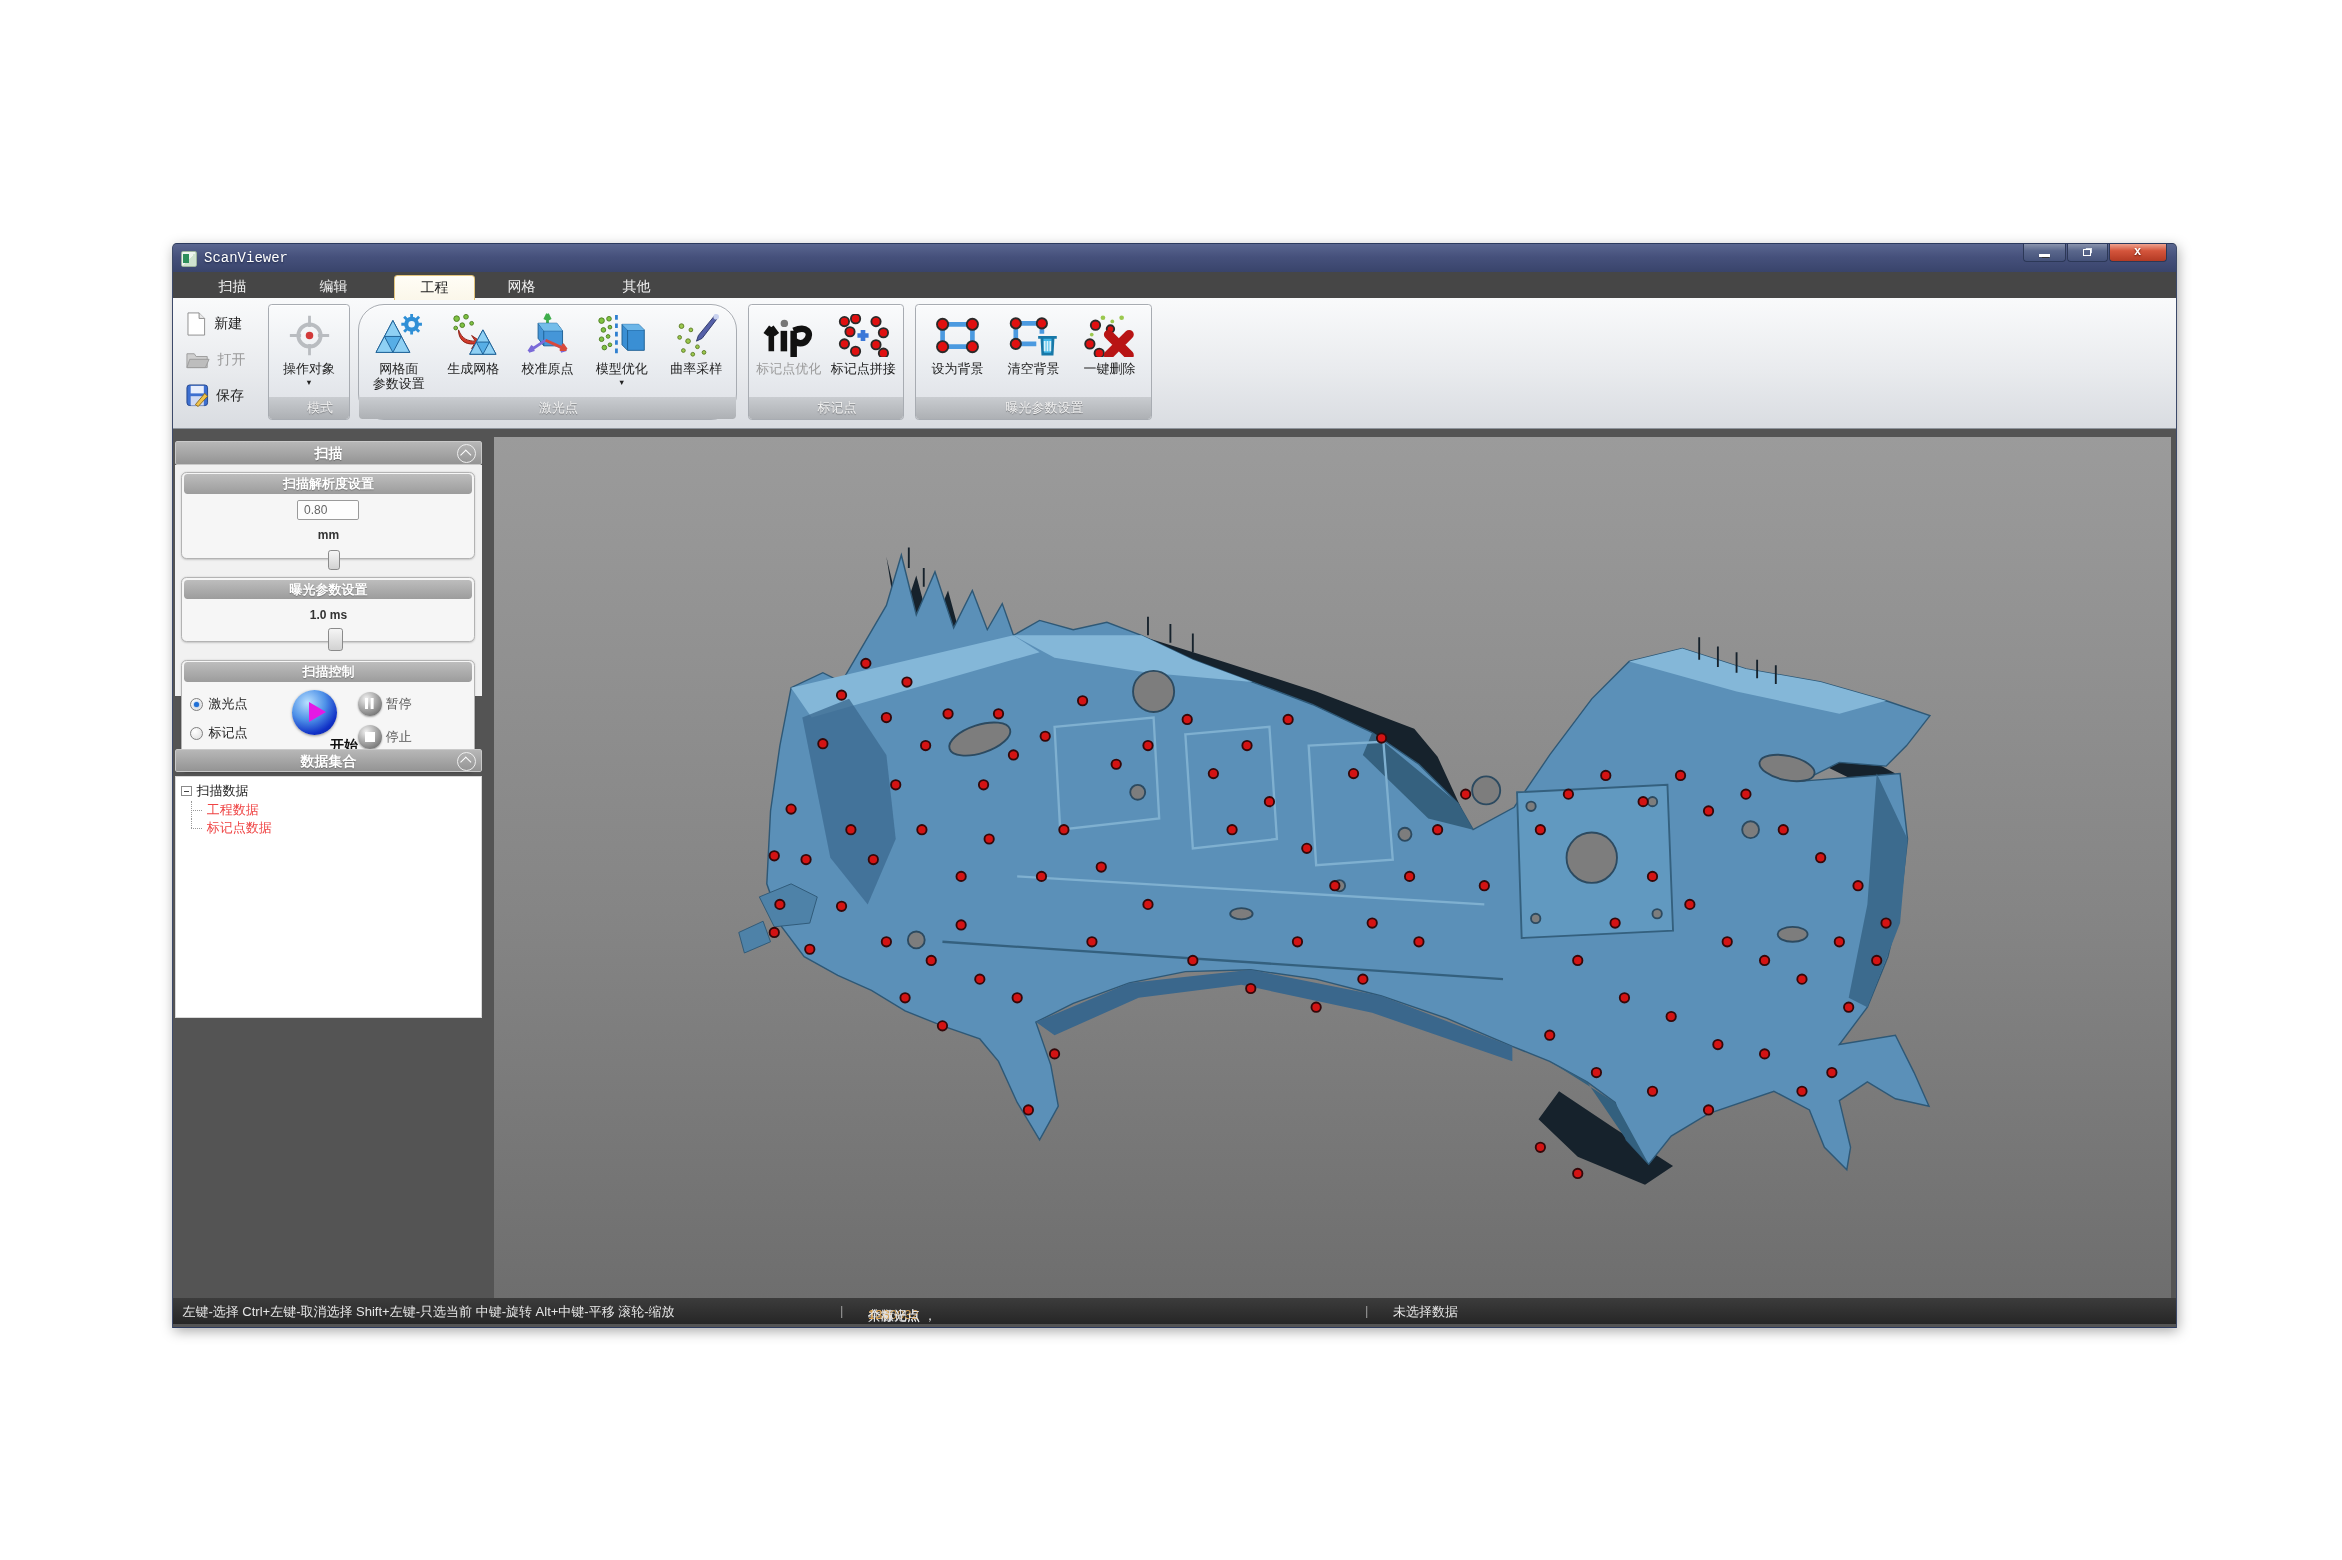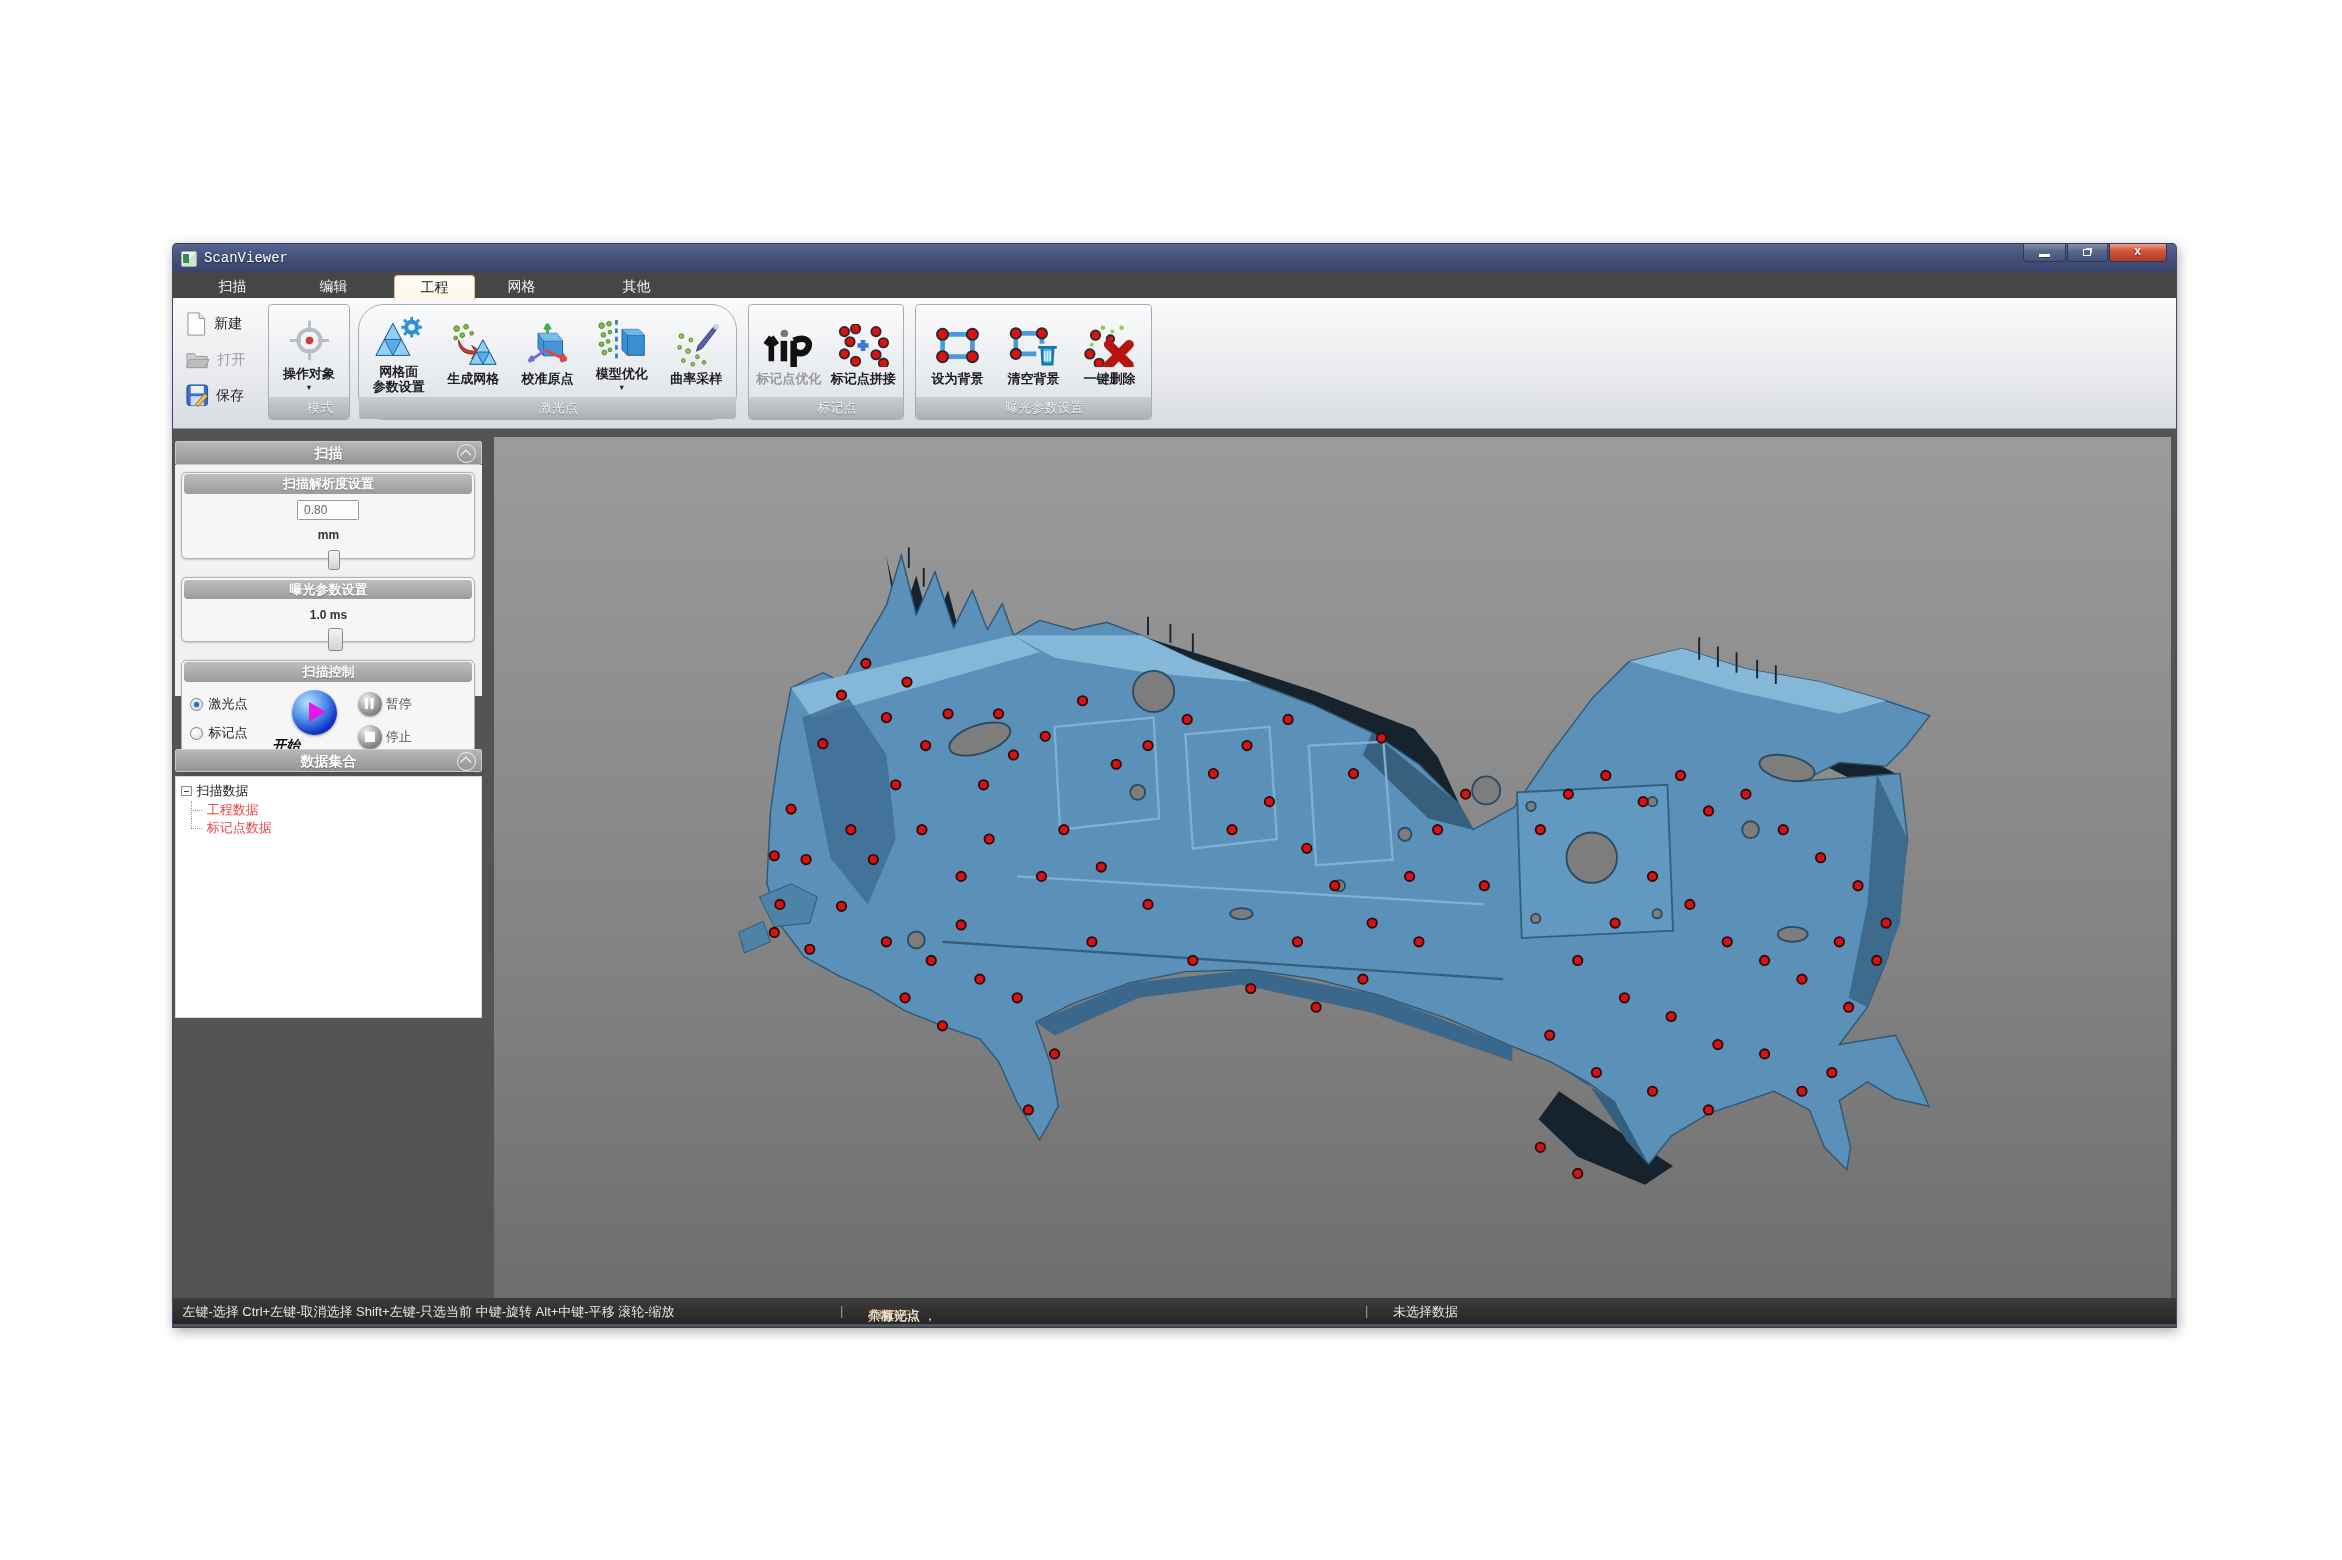--- a/index.html
+++ b/index.html
@@ -24,21 +24,21 @@
   .tab { position:absolute; top:2.8px; height:23.4px; width:81px; text-align:center; line-height:23.4px; color:#f2f2f2; font-size:14px; cursor:default; }
   .tab.active { background:linear-gradient(#fffdf6,#fbf7ea); color:#222; border:0.9px solid #e2c47c; border-bottom:none; border-radius:3.7px 3.7px 0 0; height:25px; top:2.8px; z-index:5; }
 
   
   .ribbon { position:absolute; left:0; top:54px; width:100%; height:131px; background:linear-gradient(#f9fafb,#e9ebee 55%,#d9dce1); border-bottom:1.9px solid #8f959c; }
   .filecol { position:absolute; left:9.4px; top:7.5px; width:82px; }
   .filebtn { display:flex; align-items:center; height:36px; gap:7.5px; padding-left:3.7px; font-size:14px; color:#222; }
   .filebtn.disabled { color:#9a9a9a; }
   .filebtn svg { flex:0 0 auto; }
   .rgroup { position:absolute; top:5.6px; height:116px; border:0.9px solid #a8acb2; border-radius:3.7px; background:linear-gradient(#fafbfc,#e8ebef 60%,#dddfe4); box-shadow:inset 0 0.9px 0 #fff; }
-  .rgroup .btnrow { position:absolute; left:0; top:0; right:0; bottom:22.5px; display:flex; justify-content:space-evenly; align-items:center;font-weight:bold; }
+  .rgroup .btnrow { position:absolute; left:0; top:0; right:0; bottom:22.5px; display:flex; justify-content:space-evenly; align-items:flex-start; }
   .rbtn { display:flex; flex-direction:column; align-items:center; justify-content:flex-start; padding-top:5.6px; min-width:69px; }
   .rbtn .ricon { height:51px; display:flex; align-items:center; justify-content:center; }
   .rbtn .rlabel { font-size:13px; color:#1d1d1d; text-align:center; line-height:15px; white-space:pre-line; }
   .rbtn.disabled .rlabel { color:#9a9a9a; }
   .rbtn .drop { font-size:7.5px; color:#222; margin-top:1.9px; }
   .grouplabel { position:absolute; left:0; bottom:0; width:100%; height:21.5px; background:linear-gradient(#c9ccd0,#adb0b4); border-radius:0 0 3.7px 3.7px; text-align:center; line-height:21.5px; color:#f1f1f1; font-size:13px; text-shadow:0 0.9px 0.9px #77797c;padding-left:22px; }
 
   
   .side { position:absolute; left:0; top:186px; width:313px; height:869px; background:#545454; }
   .panel-header { position:absolute; left:1.9px; width:307px; height:23.4px; background:linear-gradient(#b7b7b7,#949494); border:0.9px solid #c9c9c9; border-radius:1.9px; color:#fff; font-size:14px; font-weight:bold; text-align:center; line-height:22.5px; text-shadow:0 0.9px 0.9px #6b6b6b; }
@@ -53,21 +53,21 @@
   .slider { position:relative; flex:1; height:20.6px; }
   .slider .track { position:absolute; left:0; right:3.7px; top:9.4px; height:2.8px; background:linear-gradient(#8e8e8e,#c9c9c9); border-radius:1.9px; }
   .slider .thumb { position:absolute; top:0.9px; width:12px; height:19.7px; background:linear-gradient(#f5f5f5,#d2d2d2); border:0.9px solid #8a8a8a; border-radius:2.8px; }
   .slider.big .thumb { width:15px; height:22.5px; top:-0.9px; }
   .ctrl-grid { display:flex; padding:7.5px 3.7px 5.6px 5.6px; align-items:flex-start; }
   .radios { width:82px; padding-top:5.6px; }
   .radio-row { display:flex; align-items:center; gap:5.6px; margin-bottom:11.2px; }
   .radio-dot { width:13px; height:13px; border-radius:50%; border:0.9px solid #808080; background:radial-gradient(circle at 35% 30%,#ffffff,#dcdcdc); position:relative; }
   .radio-dot.sel::after { content:""; position:absolute; left:2.8px; top:2.8px; width:5.6px; height:5.6px; border-radius:50%; background:#1f6fd6; box-shadow:0 0 1.9px #1f6fd6; }
   .radio-label { font-size:13px; color:#222; }
-  .startcol { width:86px; text-align:left;font-style:italic; }
+  .startcol { width:86px; text-align:right; }
   .playbtn { width:45px; height:45px; margin:0 auto; border-radius:50%; background:radial-gradient(circle at 35% 28%,#b9e0ff,#4f92e8 40%,#1030c6 72%,#0a1f86); position:relative; box-shadow:0 0.9px 2.8px rgba(0,0,0,.4); }
   .playbtn::after { content:""; position:absolute; left:17px; top:12px; border-left:17px solid #e41ae4; border-top:10.3px solid transparent; border-bottom:10.3px solid transparent; }
   .startlabel { font-size:14px; font-weight:bold; color:#111; margin-top:1.9px; }
   .startdrop { font-size:7.5px; color:#111; }
   .pscol { flex:1; padding-top:1.9px; }
   .psbtn { display:flex; align-items:center; gap:3.7px; margin-bottom:9.4px; }
   .psicon { width:24px; height:24px; border-radius:50%; background:radial-gradient(circle at 35% 28%,#f2f2f2,#a8a8a8 45%,#585858); position:relative; box-shadow:0 0.9px 1.9px rgba(0,0,0,.35); }
   .psicon .bars { position:absolute; left:7.5px; top:6.6px; width:2.8px; height:11.2px; background:#fff; box-shadow:5.6px 0 0 #fff; }
   .psicon .square { position:absolute; left:7.5px; top:7.5px; width:9.4px; height:9.4px; background:#fff; }
   .pslabel { font-size:13px; color:#555; }

